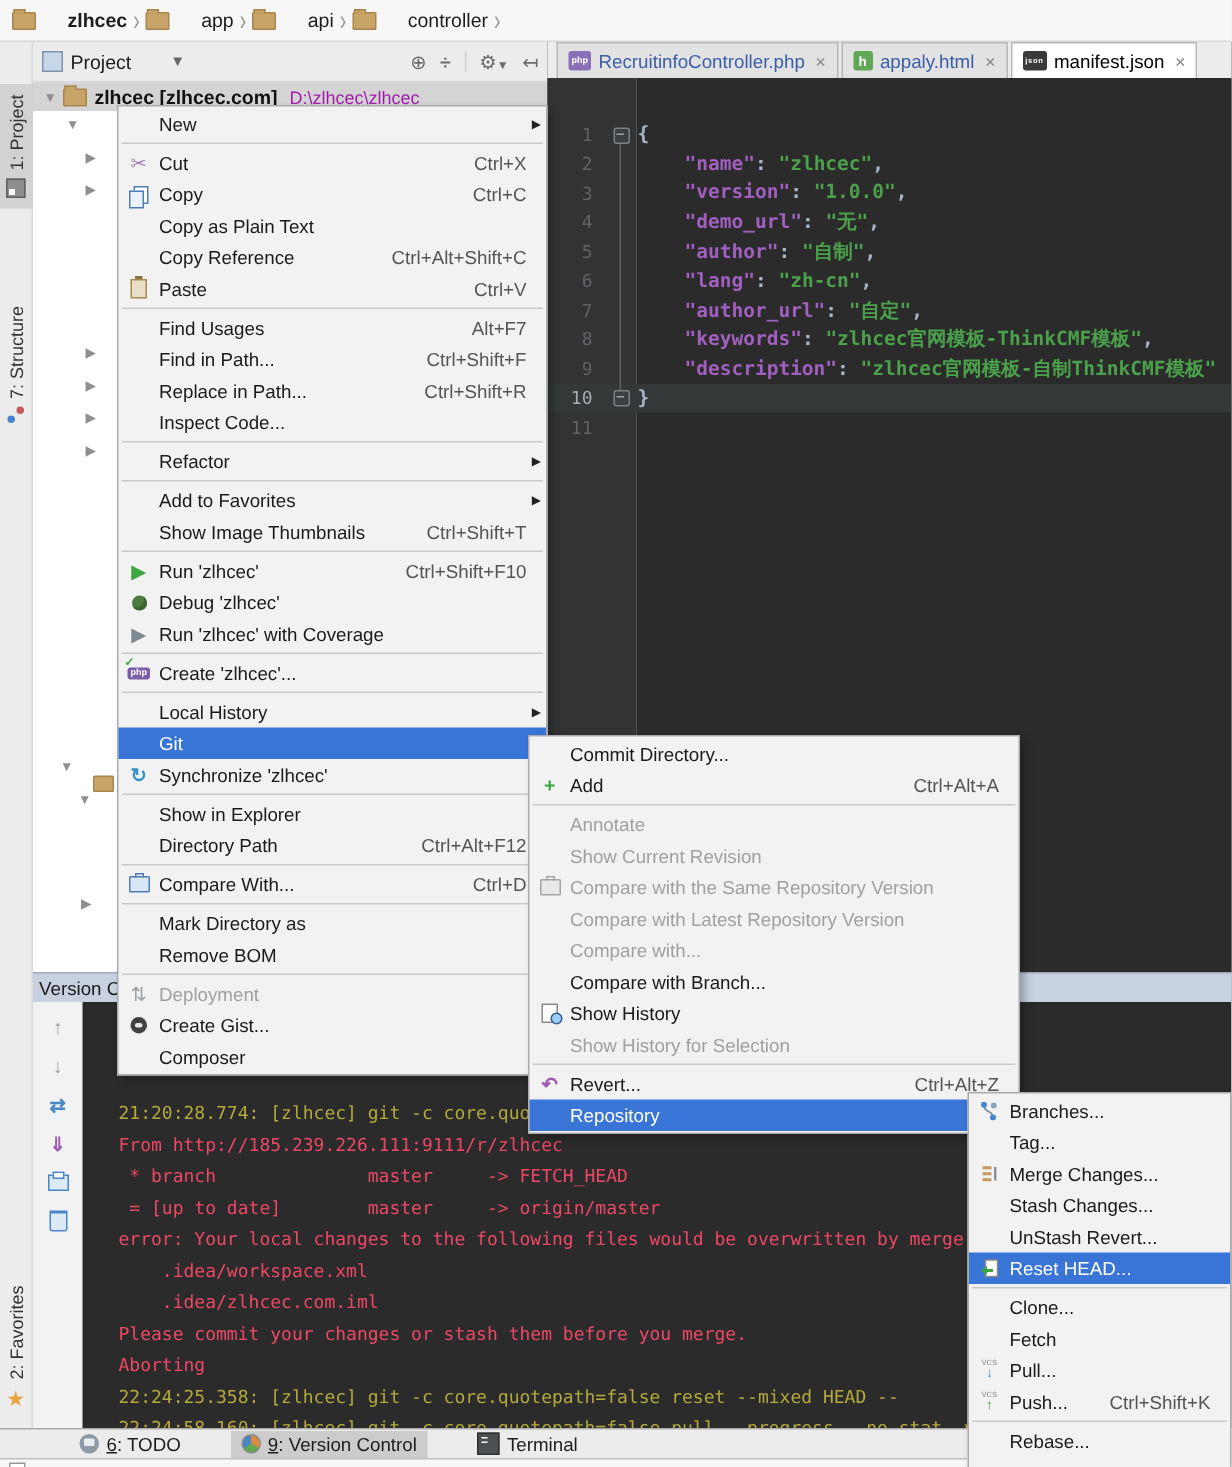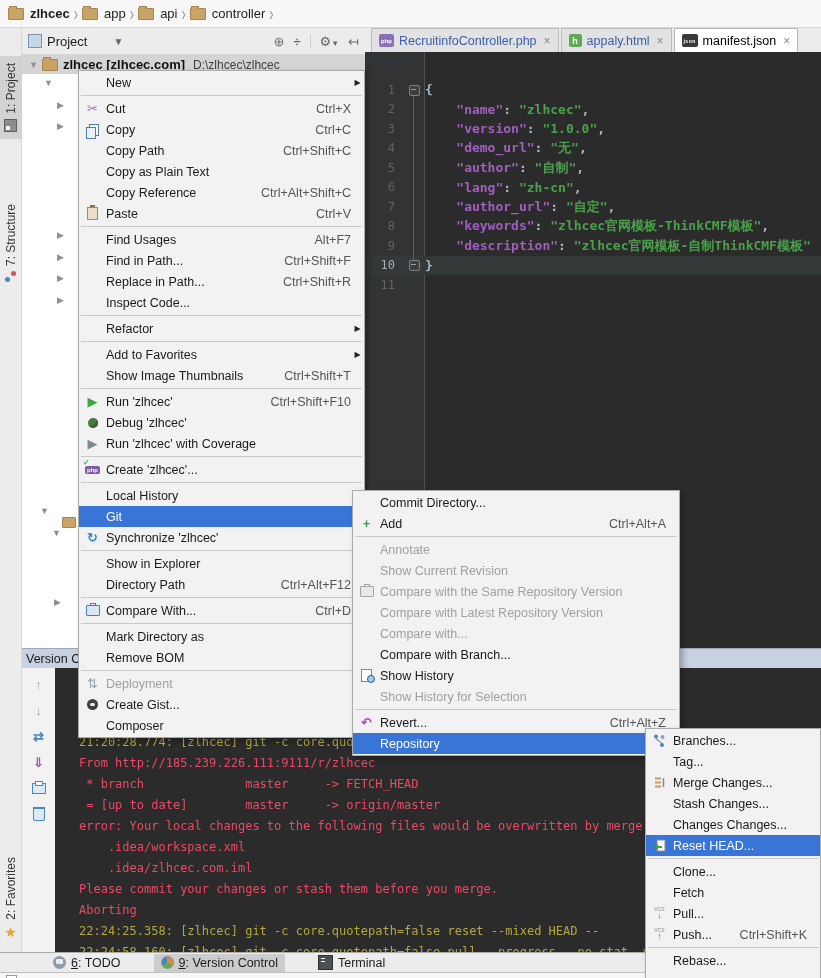--- a/index.html
+++ b/index.html
@@ -3,21 +3,21 @@
 <meta charset="utf-8">
 <style>
   html,body{margin:0;padding:0}
   body{width:821px;height:978px;position:relative;overflow:hidden;background:#ECECEC;
        font-family:"Liberation Sans",sans-serif;-webkit-font-smoothing:antialiased}
   .abs{position:absolute}
 
   
   #breadcrumb-bar{left:0;top:0;width:821px;height:28px;background:#F7F7F7;border-bottom:1px solid #D8D8D8;
       display:flex;align-items:center;padding-left:8px;box-sizing:border-box}
-  .crumb{display:flex;align-items:center;gap:6px;font-size:13px;color:#1c1c1c;margin-right:3px}
+  .crumb{display:flex;align-items:center;gap:21px;font-size:13px;color:#1c1c1c;margin-right:3px}
   .crumb .b{font-weight:bold}
   .folder-ic{width:14px;height:10px;background:#C9A469;border:1px solid #A8854C;border-radius:1px;position:relative;display:inline-block}
   .folder-ic::before{content:'';position:absolute;top:-3px;left:0;width:6px;height:2px;background:#C9A469;border:1px solid #A8854C;border-bottom:none}
   .crumb-sep{color:#9a9a9a;font-size:13px;margin:0 4px 0 1px;transform:scaleY(1.5);display:inline-block}
 
   
   #left-stripe{left:0;top:28px;width:22px;height:924px;background:#ECECEC;border-right:1px solid #D9D9D9;
       display:flex;flex-direction:column;align-items:center;box-sizing:border-box}
   .stab{display:flex;flex-direction:column;align-items:center;gap:5px;padding:7px 0;width:22px;cursor:default}
   .stab.active{background:#D2D2D2}
@@ -33,21 +33,21 @@
   #project-panel{left:22px;top:28px;width:343px;height:620px;background:#fff}
   #project-header{height:27px;background:#ECECEC;border-bottom:1px solid #D9D9D9;display:flex;align-items:center;padding:0 6px;box-sizing:border-box}
   .ph-icon{width:12px;height:12px;border:1px solid #7D93AE;background:#C7D7EA;margin-right:5px}
   #project-header .title{font-size:13px;color:#1c1c1c}
   .ph-dd{color:#666;font-size:10px;margin-left:26px}
   .ph-tools{margin-left:auto;display:flex;align-items:center;gap:9px;color:#6b6b6b;font-size:13px}
   .ph-tools .sep{width:1px;height:14px;background:#CFCFCF}
   #root-row{height:19px;background:#D4D4D4;display:flex;align-items:center;font-size:13px;padding-left:7px;white-space:nowrap;overflow:hidden}
   #root-row .chev{color:#8f8f8f;font-size:9px;margin-right:4px}
   #root-row .nm{font-weight:bold;color:#111;margin-left:5px}
-  #root-row .pth{color:#404040;margin-left:8px;font-size:12px}
+  #root-row .pth{color:#a21caf;margin-left:8px;font-size:12px}
   .tchev{position:absolute;font-size:9px;color:#8f8f8f}
   .tree-folder{position:absolute;width:12px;height:9px;background:#C9A469;border:1px solid #A8854C;border-radius:1px}
 
   
   #editor{left:365px;top:28px;width:526px;height:620px;background:#2B2B2B}
   #tabbar{height:24px;background:#ECECEC;display:flex;align-items:flex-end;padding-left:6px;box-sizing:border-box}
   .tab{display:flex;align-items:center;gap:5px;height:23px;padding:0 7px;border:1px solid #B9B9B9;border-bottom:none;
        background:#E2E2E2;font-size:12.5px;margin-right:2px;white-space:nowrap}
   .tab.active{background:#ffffff}
   .tab .tlb{color:#3B5EA8}
@@ -337,26 +337,20 @@
     <div class="mi">
       <span class="mic">
         <span class="ic-copy"></span>
       </span>
       <span class="mlb">Copy</span>
       <span class="msc">Ctrl+C</span>
       <span class="mar"></span>
     </div>
     <div class="mi">
       <span class="mic"></span>
-      <span class="mlb">Copy Path</span>
-      <span class="msc">Ctrl+Shift+C</span>
-      <span class="mar"></span>
-    </div>
-    <div class="mi">
-      <span class="mic"></span>
       <span class="mlb">Copy as Plain Text</span>
       <span class="msc"></span>
       <span class="mar"></span>
     </div>
     <div class="mi">
       <span class="mic"></span>
       <span class="mlb">Copy Reference</span>
       <span class="msc">Ctrl+Alt+Shift+C</span>
       <span class="mar"></span>
     </div>
@@ -643,21 +637,21 @@
       <span class="mar"></span>
     </div>
     <div class="mi">
       <span class="mic"></span>
       <span class="mlb">Stash Changes...</span>
       <span class="msc"></span>
       <span class="mar"></span>
     </div>
     <div class="mi">
       <span class="mic"></span>
-      <span class="mlb">Changes Changes...</span>
+      <span class="mlb">UnStash Revert...</span>
       <span class="msc"></span>
       <span class="mar"></span>
     </div>
     <div class="mi hl">
       <span class="mic">
         <svg width="13" height="13">
           <rect x="4" y="1" width="8" height="11" fill="#fff" stroke="#888"></rect>
           <path d="M1 8 L5 5 v2 h4 v2 h-4 v2 z" fill="#3DA540"></path>
         </svg>
       </span>

